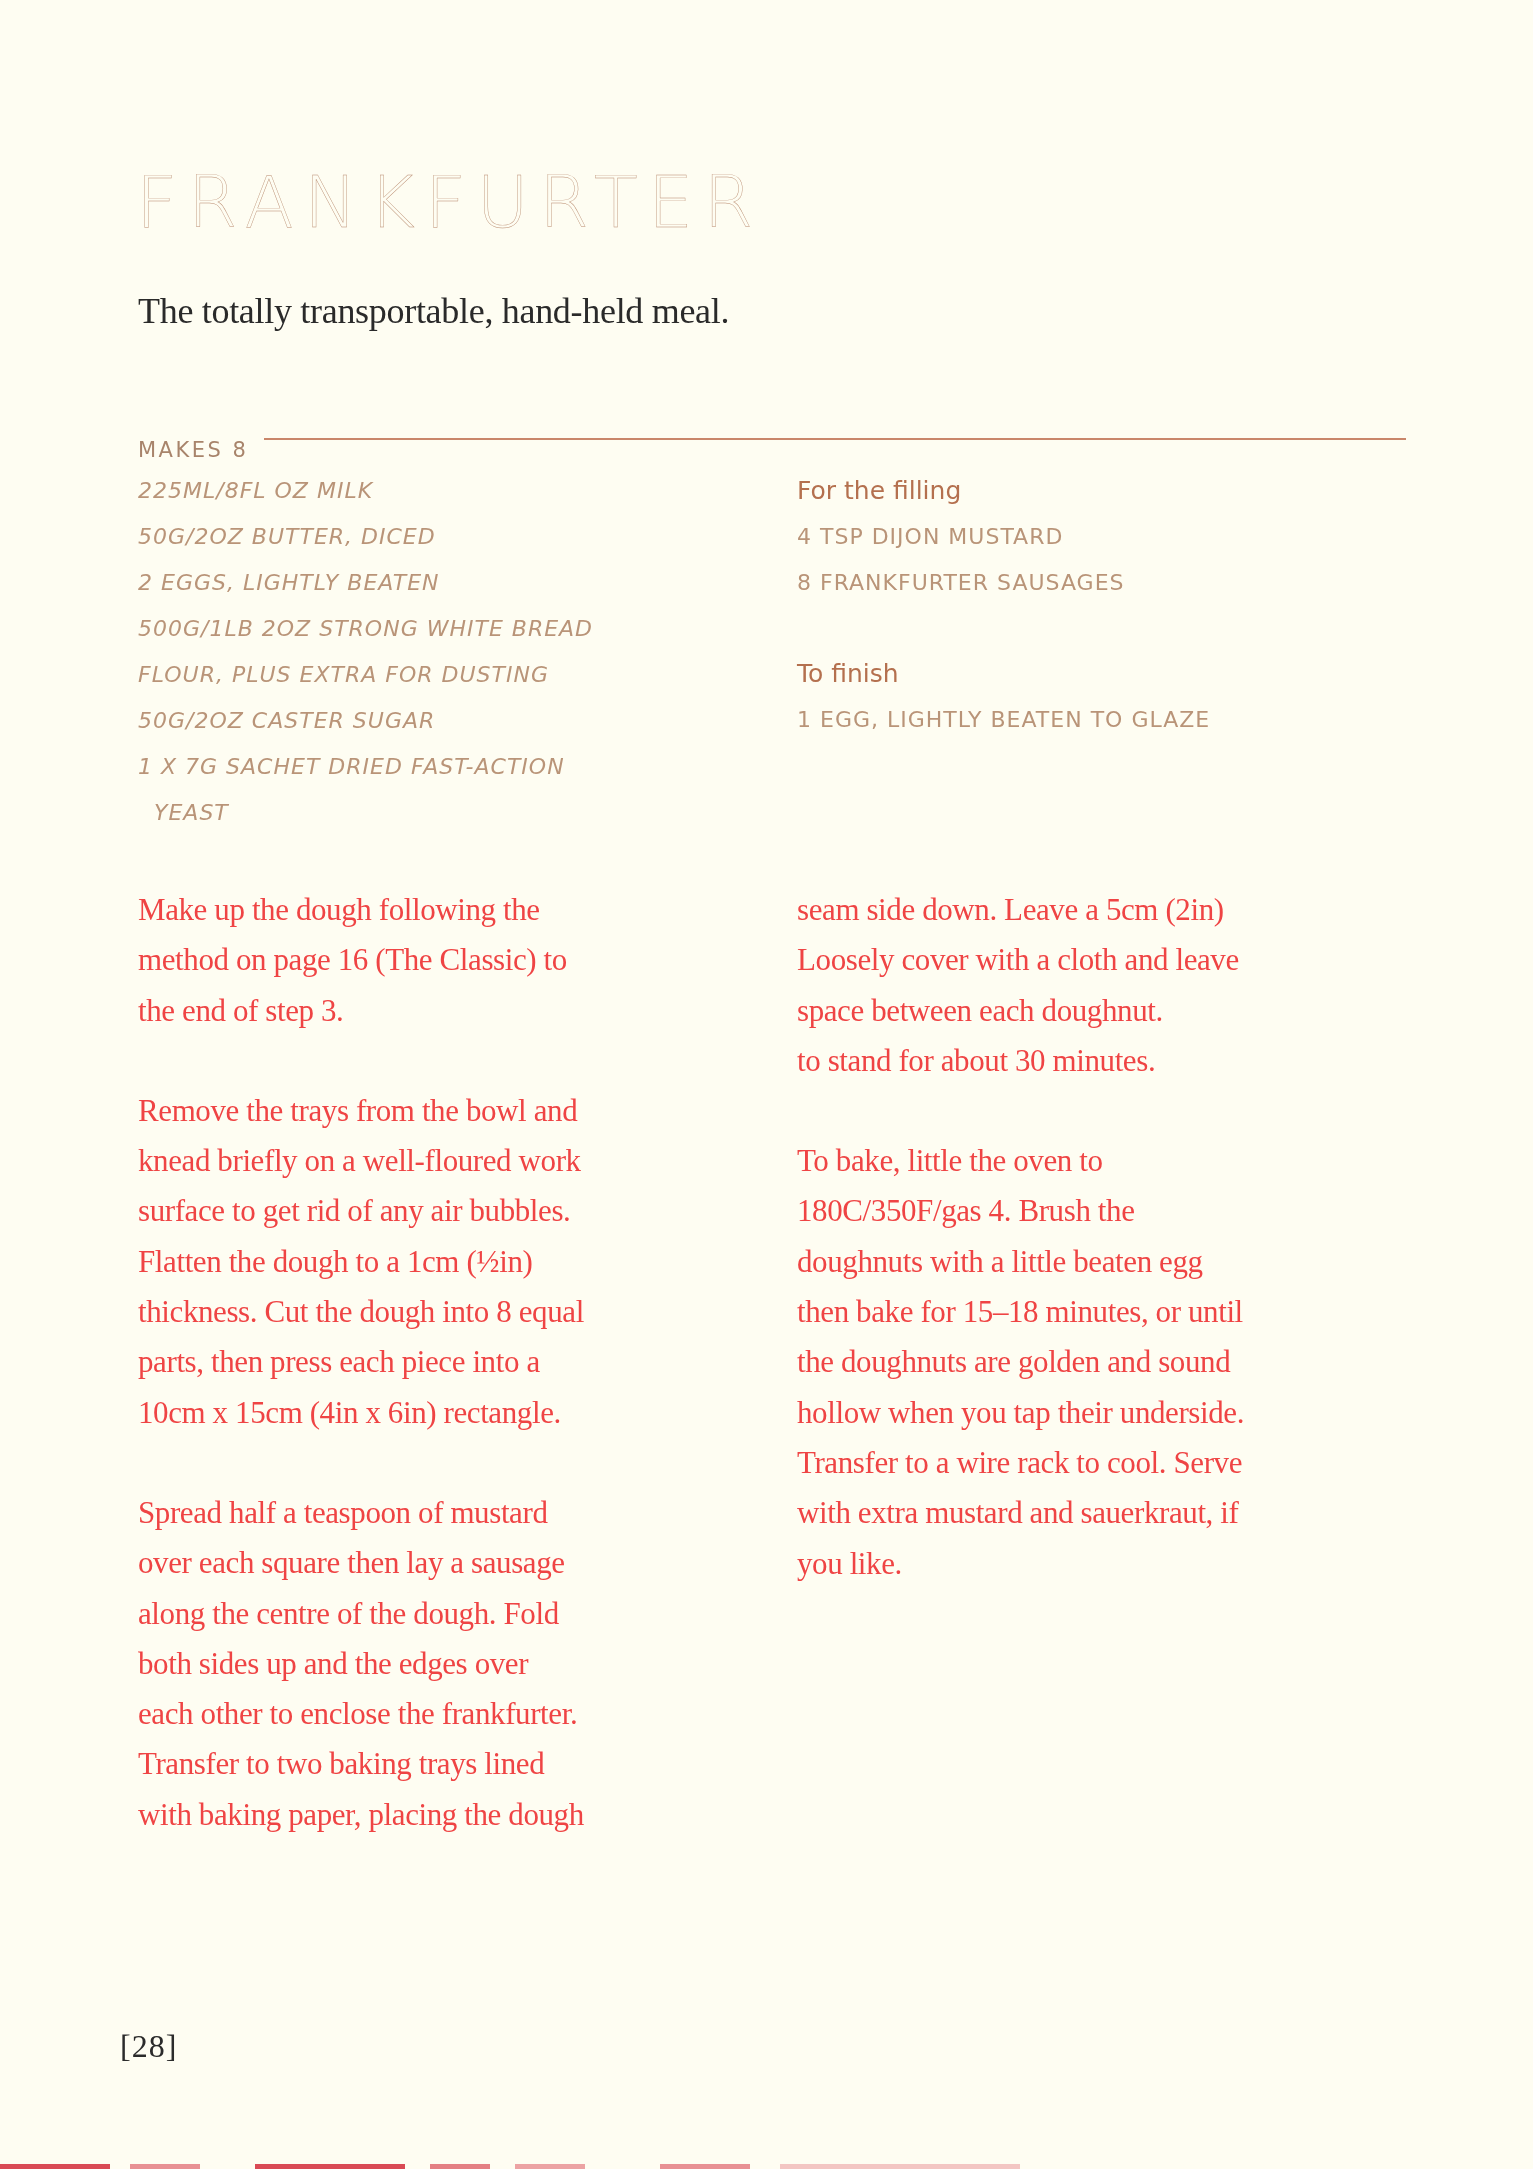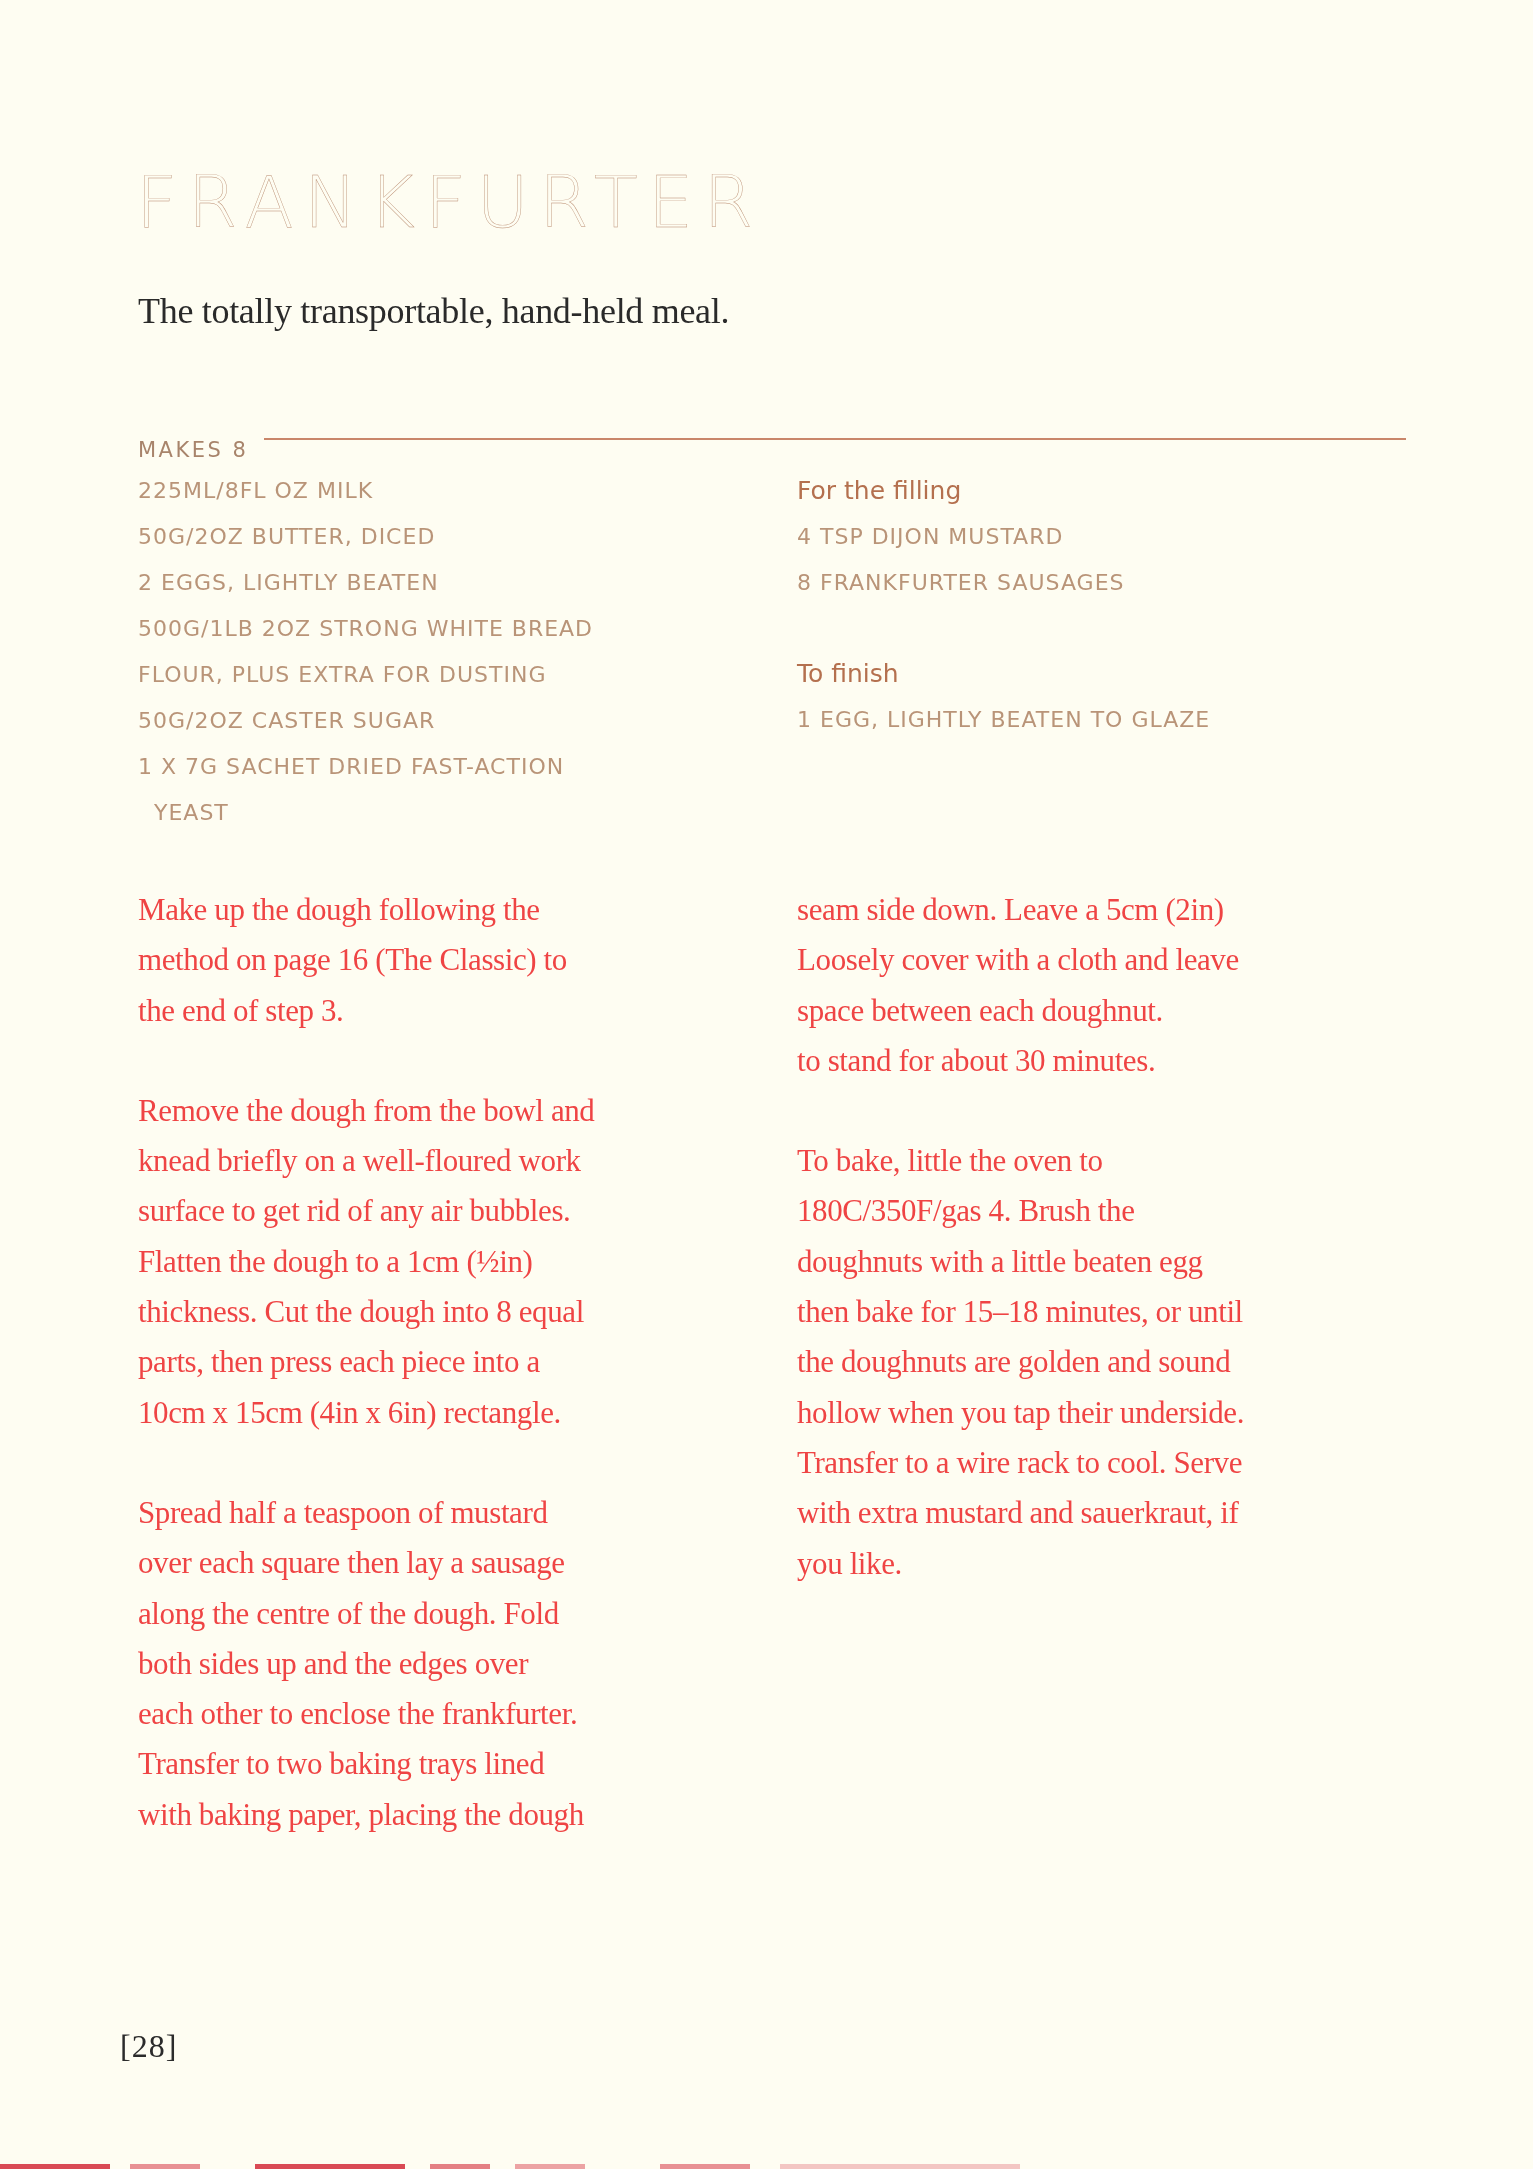--- a/index.html
+++ b/index.html
@@ -27,21 +27,21 @@
     font-family:"DejaVu Sans", sans-serif; font-size:21px; letter-spacing:2.5px;
     color:#a8846b; white-space:nowrap;
   }
   .rule { flex:1; height:2px; background:#c9866a; margin-left:16px; }
   .ing {
     font-family:"DejaVu Sans", sans-serif; font-size:22px; letter-spacing:1px;
     color:#b99478; line-height:46px; white-space:nowrap;
   }
   .ing .line { height:46px; }
   .ing .indent { padding-left:16px; }
-  .ing-left { left:138px; top:468px; }
+  .ing-left { left:138px; top:468px;font-style:italic; }
   .ing-right { left:797px; top:468px; }
   .subhead {
     font-family:"DejaVu Sans", sans-serif; font-size:25px; letter-spacing:0;
     color:#b4704e; height:46px; line-height:46px;
   }
   .spacer { height:45px; }
   .body {
     font-size:31px; color:#ef4444; line-height:50.3px; white-space:nowrap; letter-spacing:-0.4px;
   }
   .body-left { left:138px; top:885px; }
@@ -83,21 +83,21 @@
   <div class="line">1 EGG, LIGHTLY BEATEN TO GLAZE</div>
 </div>
 
 <div class="abs body body-left">
   <div class="para">
     <div>Make up the dough following the</div>
     <div>method on page 16 (The Classic) to</div>
     <div>the end of step 3.</div>
   </div>
   <div class="para">
-    <div>Remove the dough from the bowl and</div>
+    <div>Remove the trays from the bowl and</div>
     <div>knead briefly on a well-floured work</div>
     <div>surface to get rid of any air bubbles.</div>
     <div>Flatten the dough to a 1cm (½in)</div>
     <div>thickness. Cut the dough into 8 equal</div>
     <div>parts, then press each piece into a</div>
     <div>10cm x 15cm (4in x 6in) rectangle.</div>
   </div>
   <div class="para">
     <div>Spread half a teaspoon of mustard</div>
     <div>over each square then lay a sausage</div>

